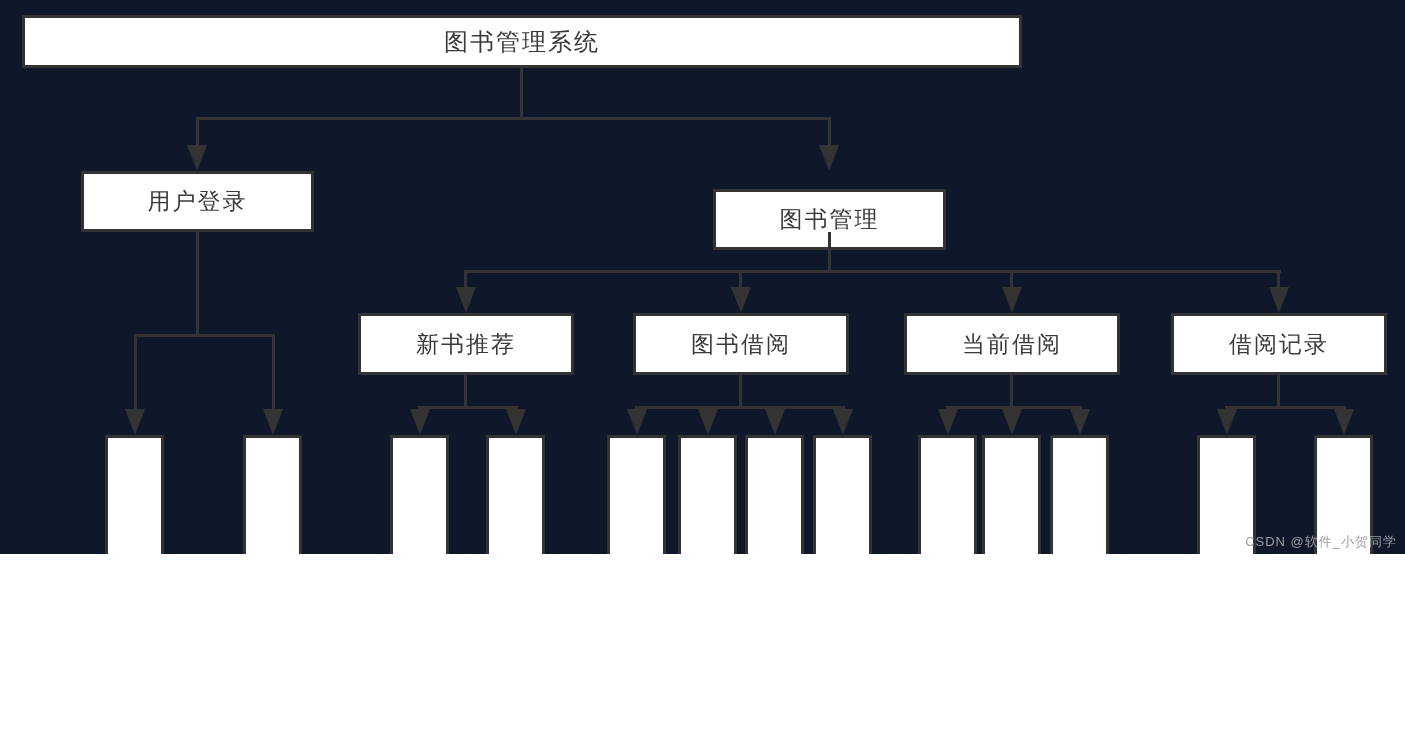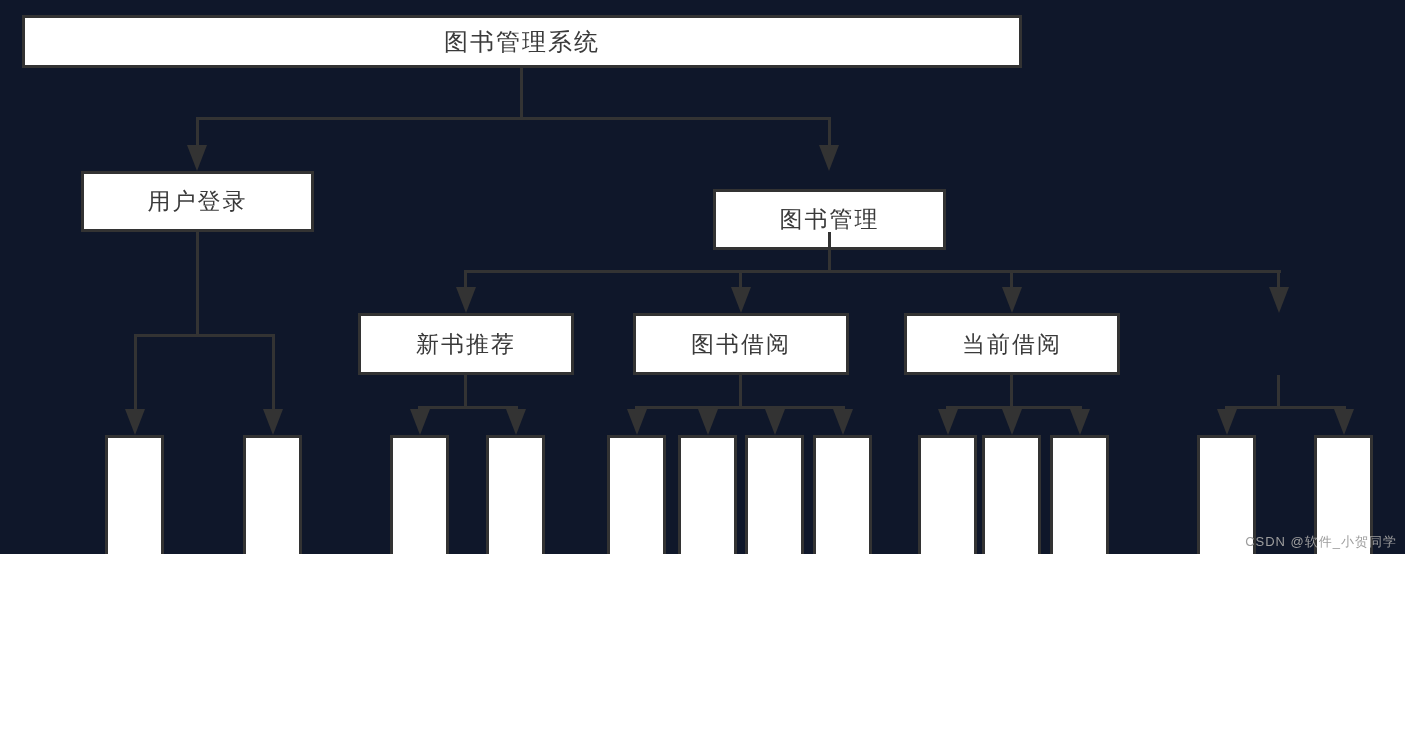--- a/index.html
+++ b/index.html
@@ -101,20 +101,23 @@
 
   <div class="box hbox" style="left:358px; top:313px; width:216px; height:62px;">
     <span class="label">新书推荐</span>
   </div>
   <div class="box hbox" style="left:904px; top:313px; width:216px; height:62px;">
     <span class="label">当前借阅</span>
   </div>
   <div class="box hbox" style="left:633px; top:313px; width:216px; height:62px;">
     <span class="label">图书借阅</span>
   </div>
+  <div class="box hbox" style="left:1171px; top:313px; width:216px; height:62px;">
+    <span class="label">借阅记录</span>
+  </div>
 
   <div class="vline" style="left:464px; top:375px; height:32px;"></div>
   <div class="hline" style="left:418px; top:406px; width:100px;"></div>
   <div class="ahead" style="left:410px; top:409px;"></div>
   <div class="ahead" style="left:506px; top:409px;"></div>
 
   <div class="vline" style="left:739px; top:375px; height:32px;"></div>
   <div class="hline" style="left:635px; top:406px; width:210px;"></div>
   <div class="ahead" style="left:627px; top:409px;"></div>
   <div class="ahead" style="left:698px; top:409px;"></div>

